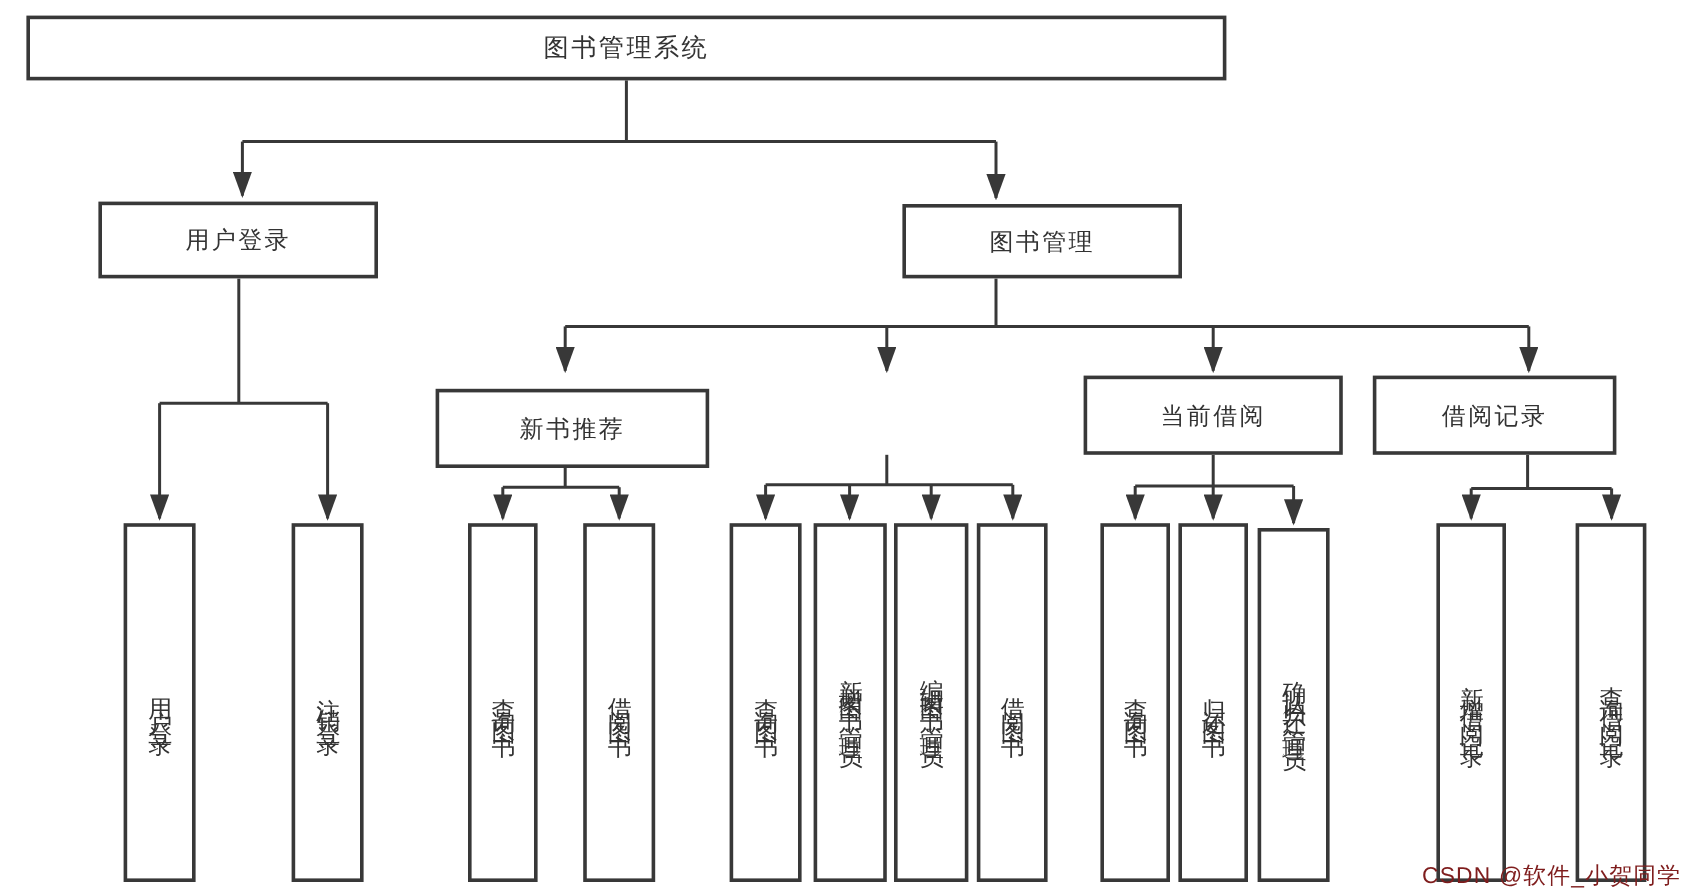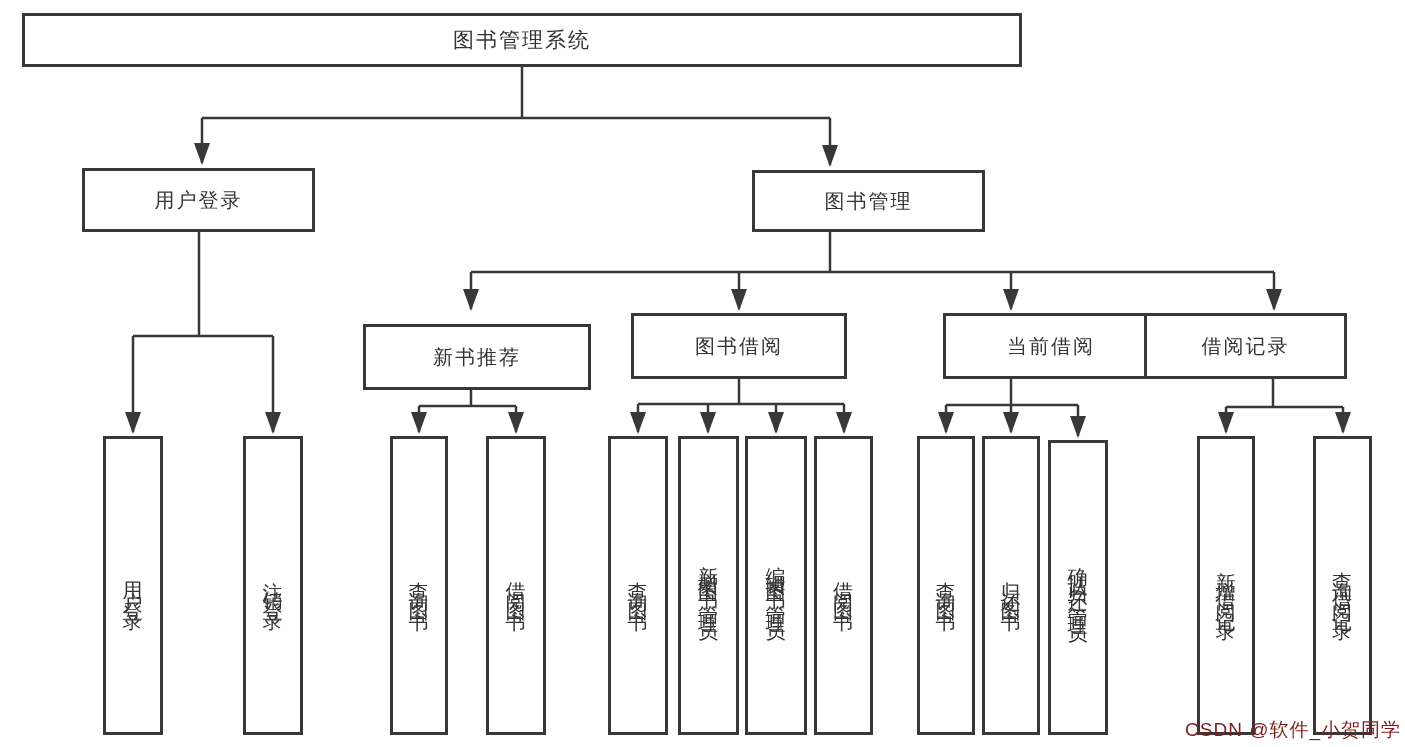--- a/index.html
+++ b/index.html
@@ -122,22 +122,21 @@
       </g>
     </g>
   </svg>
 
   <div class="box root" style="left:22px; top:13px; width:1000px; height:54px;">图书管理系统</div>
 
   <div class="box" style="left:82px; top:168px; width:233px; height:64px;">用户登录</div>
   <div class="box" style="left:752px; top:170px; width:233px; height:62px;">图书管理</div>
 
   <div class="box" style="left:363px; top:324px; width:228px; height:66px;">新书推荐</div>
-  <div class="box" style="left:631px; top:313px; width:216px; height:66px;">图书借阅</div>
-  <div class="box" style="left:903px; top:313px; width:216px; height:66px;margin-left:40px;">当前借阅</div>
+  <div class="box" style="left:903px; top:313px; width:216px; height:66px;">当前借阅</div>
   <div class="box" style="left:1144px; top:313px; width:203px; height:66px;">借阅记录</div>
 
   <div class="leaf" style="left:103px; top:436px; width:60px; height:299px;">用户登录</div>
   <div class="leaf" style="left:243px; top:436px; width:60px; height:299px;">注销登录</div>
 
   <div class="leaf" style="left:390px; top:436px; width:58px; height:299px;">查询图书</div>
   <div class="leaf" style="left:486px; top:436px; width:60px; height:299px;">借阅图书</div>
 
   <div class="leaf" style="left:608px; top:436px; width:60px; height:299px;">查询图书</div>
   <div class="leaf" style="left:678px; top:436px; width:61px; height:299px; letter-spacing:8px;">新增图书（管理员）</div>

